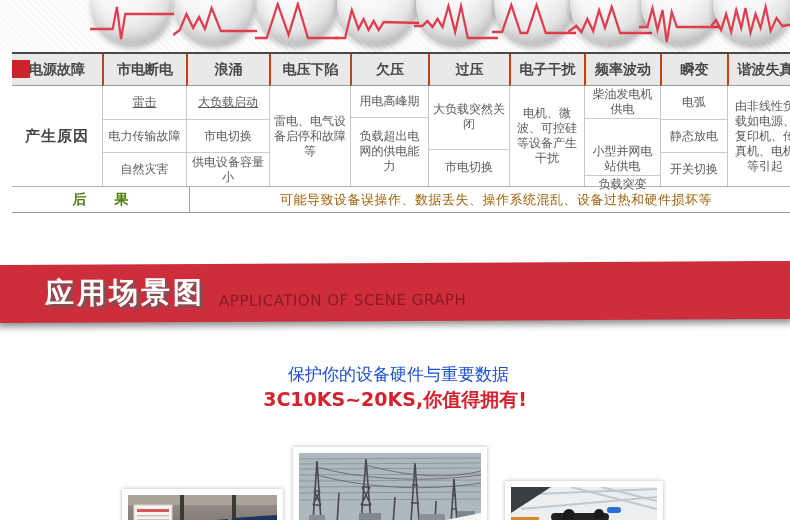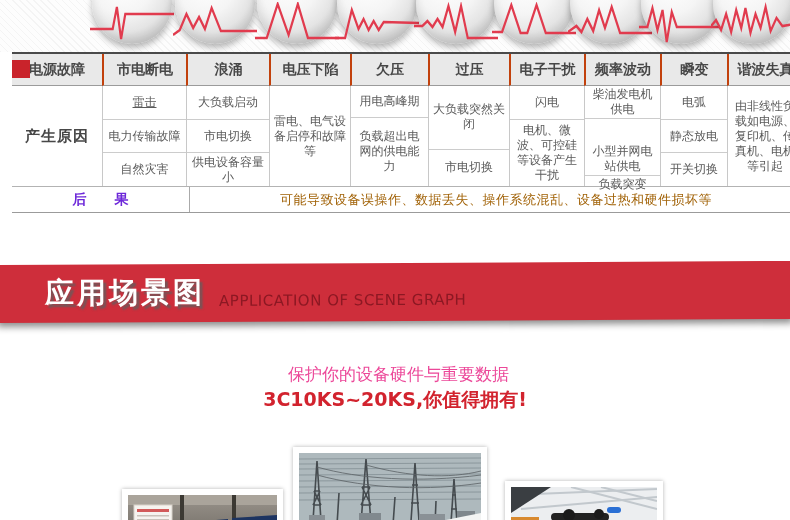--- a/index.html
+++ b/index.html
@@ -23,35 +23,35 @@
   .h-cell:first-child{border-left:none;}
   .red-marker{position:absolute;left:0;top:6px;width:18px;height:18px;background:#c9232b;}
   .b-label{height:100px;display:flex;align-items:center;justify-content:center;
            font-size:15px;font-weight:bold;color:#474747;letter-spacing:1px;}
   .b-col{display:flex;flex-direction:column;border-left:1px solid #c8c8c8;height:100px;}
   .b-cell{flex:1 1 0;display:flex;align-items:center;justify-content:center;text-align:center;
           font-size:12px;color:#5a5a5a;line-height:1.25;border-bottom:1px solid #cccccc;padding:1px 3px;}
   .b-cell:last-child{border-bottom:none;}
   .t-footer{border-top:1px solid #b3b3b3;border-bottom:1px solid #9b9b9b;display:flex;}
   .f-label{width:177px;height:25px;border-right:1px solid #aaaaaa;display:flex;align-items:center;justify-content:center;
-           font-size:14px;font-weight:bold;color:#6d28d9;}
+           font-size:14px;font-weight:bold;color:#4d7c0f;}
   .f-text{flex:1;height:25px;display:flex;align-items:center;justify-content:center;
           font-size:13px;color:#a16207;letter-spacing:0.5px;}
 
   
   .banner{position:absolute;left:-5px;right:-5px;top:263px;height:58px;background:#ce2e3b;
           transform:rotate(-0.3deg);box-shadow:0 6px 7px -2px rgba(0,0,0,0.45);
           display:flex;align-items:center;}
   .banner-title{margin-left:50px;font-size:29px;font-weight:bold;color:#ffffff;letter-spacing:3px;
                 text-shadow:3px 3px 2px rgba(95,95,95,0.8);}
   .banner-sub{margin-left:14px;margin-top:16px;font-size:15px;color:#8c1823;letter-spacing:0.5px;}
 
   
   .promo{position:absolute;top:363px;left:0;width:790px;text-align:center;}
-  .promo-line1{font-size:17px;color:#ec4899;padding-left:7px;}
+  .promo-line1{font-size:17px;color:#1d4ed8;padding-left:7px;}
   .promo-line2{margin-top:1px;font-size:19px;font-weight:bold;color:#d2232e;}
 
   
   .photo-card{position:absolute;background:#fff;padding:6px;box-shadow:0 0 4px rgba(0,0,0,0.3);}
   .photo-card svg{display:block;}
   .card1{left:122px;top:489px;}
   .card2{left:293px;top:447px;}
   .card3{left:505px;top:481px;}
 </style>
 </head>
@@ -133,37 +133,36 @@
         </div>
       </div>
     <div class="t-body" id="table-body">
         <div class="b-label">产生原因</div>
         <div class="b-col">
           <div class="b-cell" style="flex-grow: 1; text-decoration: underline;">雷击</div>
           <div class="b-cell" style="flex-grow: 1;">电力传输故障</div>
           <div class="b-cell" style="flex-grow: 1;">自然灾害</div>
         </div>
         <div class="b-col">
-          <div class="b-cell" style="flex-grow: 1;">大负载启动</div>
+          <div class="b-cell" style="flex-grow: 1; text-decoration: underline;">大负载启动</div>
           <div class="b-cell" style="flex-grow: 1;">市电切换</div>
           <div class="b-cell" style="flex-grow: 1;">供电设备容量小</div>
         </div>
         <div class="b-col">
           <div class="b-cell" style="flex-grow: 1;">雷电、电气设备启停和故障等</div>
         </div>
         <div class="b-col">
           <div class="b-cell" style="flex-grow: 30;">用电高峰期</div>
           <div class="b-cell" style="flex-grow: 70;">负载超出电网的供电能力</div>
         </div>
         <div class="b-col">
           <div class="b-cell" style="flex-grow: 64;">大负载突然关闭</div>
           <div class="b-cell" style="flex-grow: 36;">市电切换</div>
         </div>
         <div class="b-col">
-          <div class="b-cell" style="flex-grow: 33;">闪电</div>
           <div class="b-cell" style="flex-grow: 67;">电机、微波、可控硅等设备产生干扰</div>
         </div>
         <div class="b-col">
           <div class="b-cell" style="flex-grow: 36;">柴油发电机供电</div>
           <div class="b-cell" style="flex-grow: 34; margin-top: 24px;">小型并网电站供电</div>
           <div class="b-cell" style="flex-grow: 30;">负载突变</div>
         </div>
         <div class="b-col">
           <div class="b-cell" style="flex-grow: 1;">电弧</div>
           <div class="b-cell" style="flex-grow: 1;">静态放电</div>

